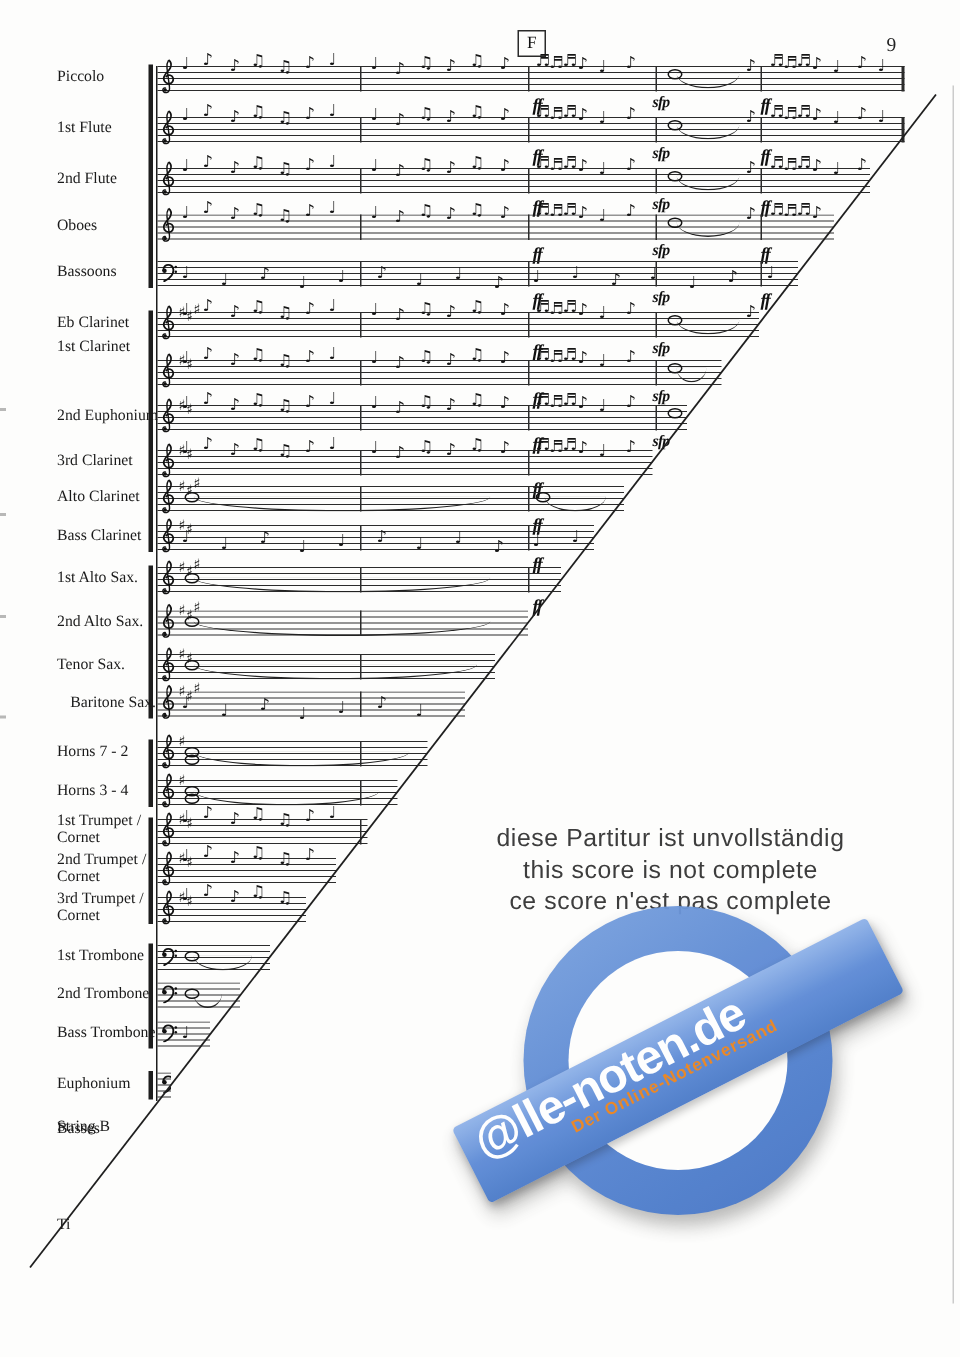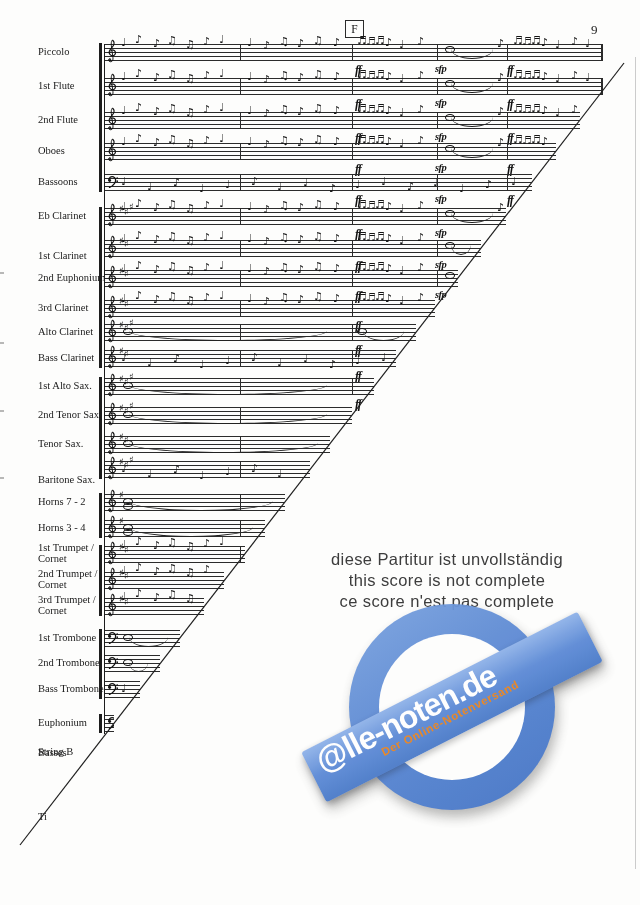--- a/index.html
+++ b/index.html
@@ -305,21 +305,21 @@
         <span class="note" style="left: 312px; top: -7px;">♪</span>
         <div class="wnote" style="left: 340px; top: 2px;"></div>
         <div class="slur" style="left: 346px; width: 42px; top: 5px;"></div>
         <span class="note" style="left: 392px; top: -5px;">♪</span>
         <div class="barline" style="left: 135px;"></div>
         <div class="barline" style="left: 247px;"></div>
         <div class="barline" style="left: 332px;"></div>
         <span class="dyn dyn-ff" style="left: 250px; top: 19px;">ff</span>
         <span class="dyn dyn-sfp" style="left: 330px; top: 19px;">sfp</span>
       </div>
-      <div class="inst-label" style="top: 250px;">1st Clarinet</div>
+      <div class="inst-label" style="top: 226px;">1st Clarinet</div>
       <div class="staff" style="top: 240px; width: 376.032px;">
         <svg class="clef" width="12" height="27" style="left: 1px; top: -5px;">
           <use href="#treble"></use>
         </svg>
         <span class="sharp" style="left: 14px; top: -4px;">♯</span>
         <span class="sharp" style="left: 19px; top: -1px;">♯</span>
         <span class="note" style="left: 16px; top: -6px;">♩</span>
         <span class="note" style="left: 30px; top: -9px;">♪</span>
         <span class="note" style="left: 48px; top: -5px;">♪</span>
         <span class="note" style="left: 62px; top: -8px;">♫</span>
@@ -454,21 +454,21 @@
         </svg>
         <span class="sharp" style="left: 14px; top: -4px;">♯</span>
         <span class="sharp" style="left: 19px; top: -1px;">♯</span>
         <span class="sharp" style="left: 24px; top: -6px;">♯</span>
         <div class="wnote" style="left: 18px; top: 4px;"></div>
         <div class="slur" style="left: 24px; width: 198px; top: 7px;"></div>
         <div class="barline" style="left: 135px;"></div>
         <div class="barline" style="left: 247px;"></div>
         <span class="dyn dyn-ff" style="left: 250px; top: 19px;">ff</span>
       </div>
-      <div class="inst-label" style="top: 409px;">2nd Tenor Sax.</div>
+      <div class="inst-label" style="top: 409px;">2nd Alto Sax.</div>
       <div class="staff" style="top: 407px; width: 246.975px;">
         <svg class="clef" width="12" height="27" style="left: 1px; top: -5px;">
           <use href="#treble"></use>
         </svg>
         <span class="sharp" style="left: 14px; top: -4px;">♯</span>
         <span class="sharp" style="left: 19px; top: -1px;">♯</span>
         <span class="sharp" style="left: 24px; top: -6px;">♯</span>
         <div class="wnote" style="left: 18px; top: 4px;"></div>
         <div class="slur" style="left: 24px; width: 198px; top: 7px;"></div>
         <div class="barline" style="left: 135px;"></div>
@@ -477,21 +477,21 @@
       <div class="staff" style="top: 436px; width: 224.564px;">
         <svg class="clef" width="12" height="27" style="left: 1px; top: -5px;">
           <use href="#treble"></use>
         </svg>
         <span class="sharp" style="left: 14px; top: -4px;">♯</span>
         <span class="sharp" style="left: 19px; top: -1px;">♯</span>
         <div class="wnote" style="left: 18px; top: 4px;"></div>
         <div class="slur" style="left: 24px; width: 188.564px; top: 7px;"></div>
         <div class="barline" style="left: 135px;"></div>
       </div>
-      <div class="inst-label" style="top: 474px;">Baritone Sax.</div>
+      <div class="inst-label" style="top: 463px; text-align: right;">Baritone Sax.</div>
       <div class="staff" style="top: 461px; width: 205.244px;">
         <svg class="clef" width="12" height="27" style="left: 1px; top: -5px;">
           <use href="#treble"></use>
         </svg>
         <span class="sharp" style="left: 14px; top: -4px;">♯</span>
         <span class="sharp" style="left: 19px; top: -1px;">♯</span>
         <span class="sharp" style="left: 24px; top: -6px;">♯</span>
         <span class="note" style="left: 16px; top: 3px;">♩</span>
         <span class="note" style="left: 42px; top: 8px;">♩</span>
         <span class="note" style="left: 68px; top: 4px;">♪</span>

